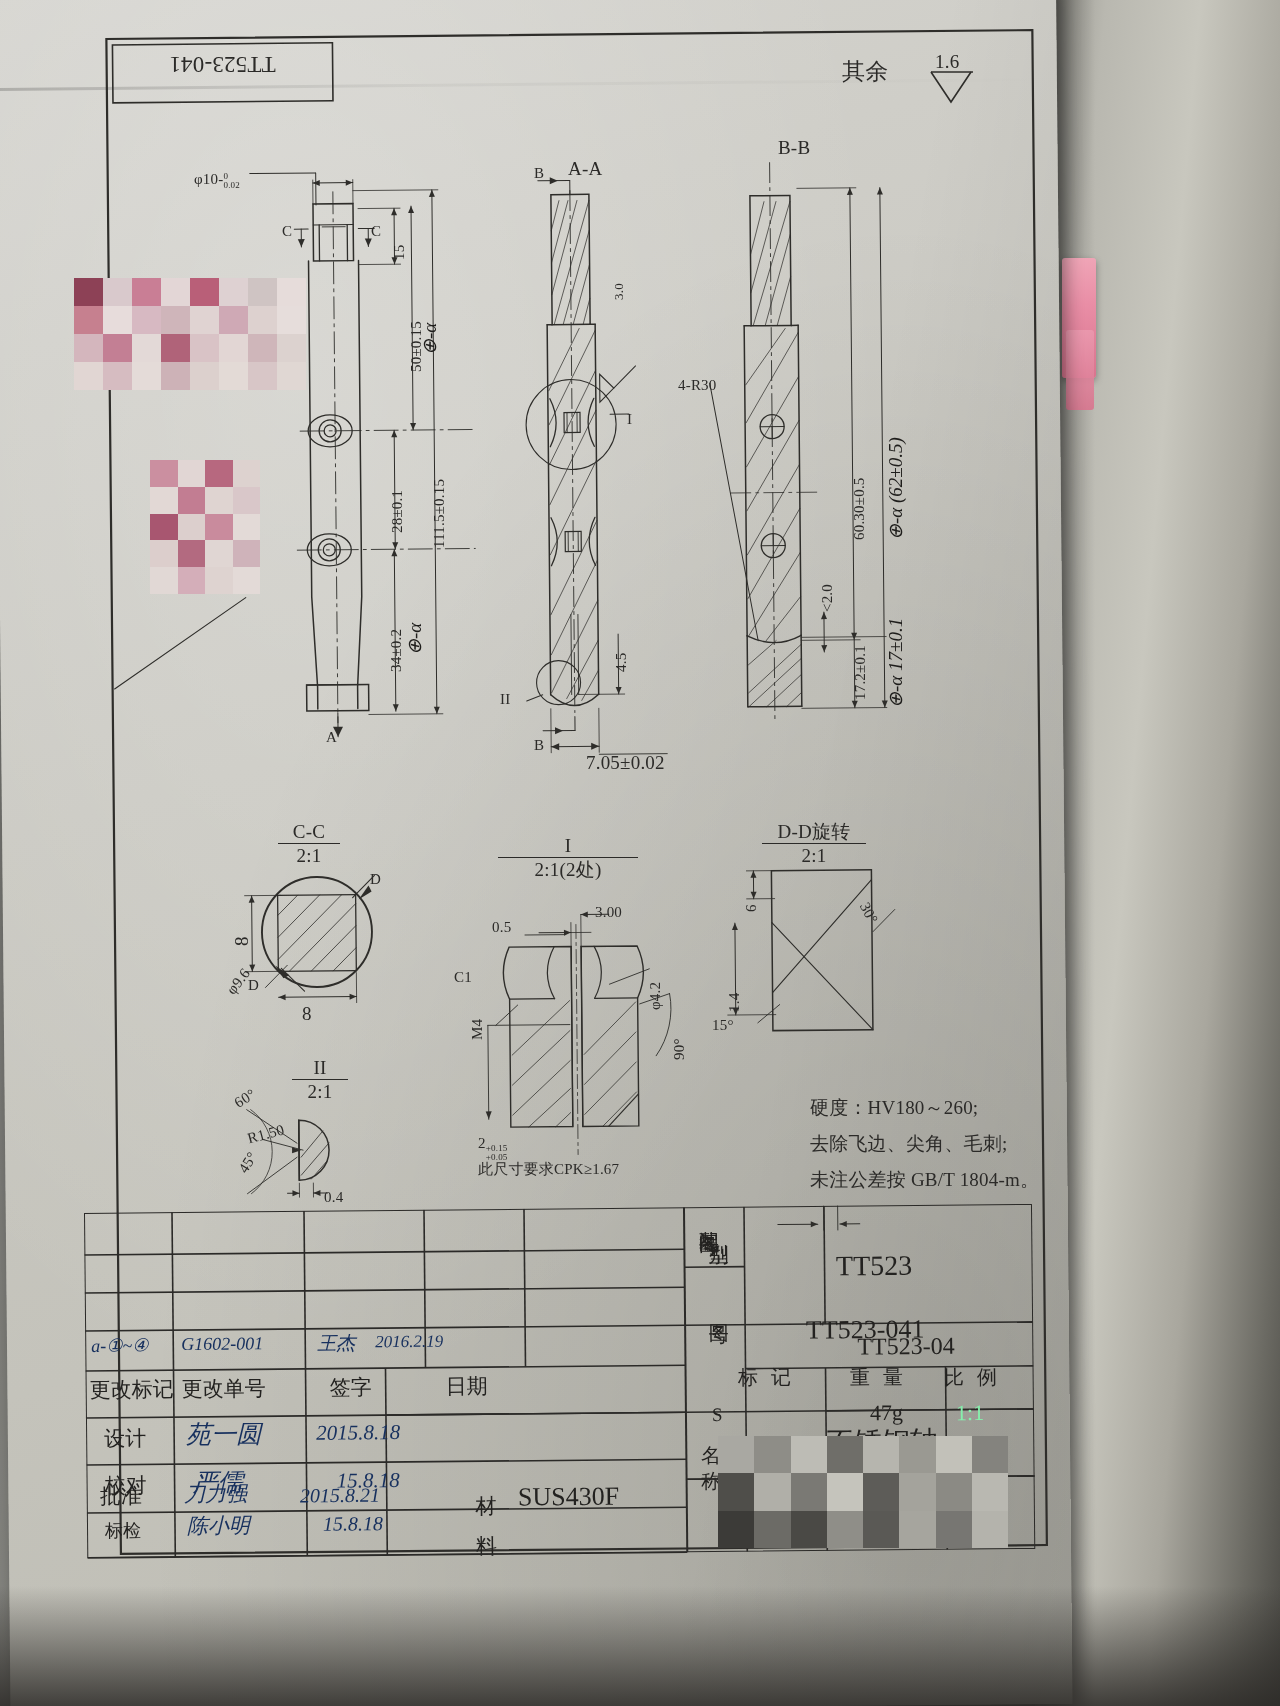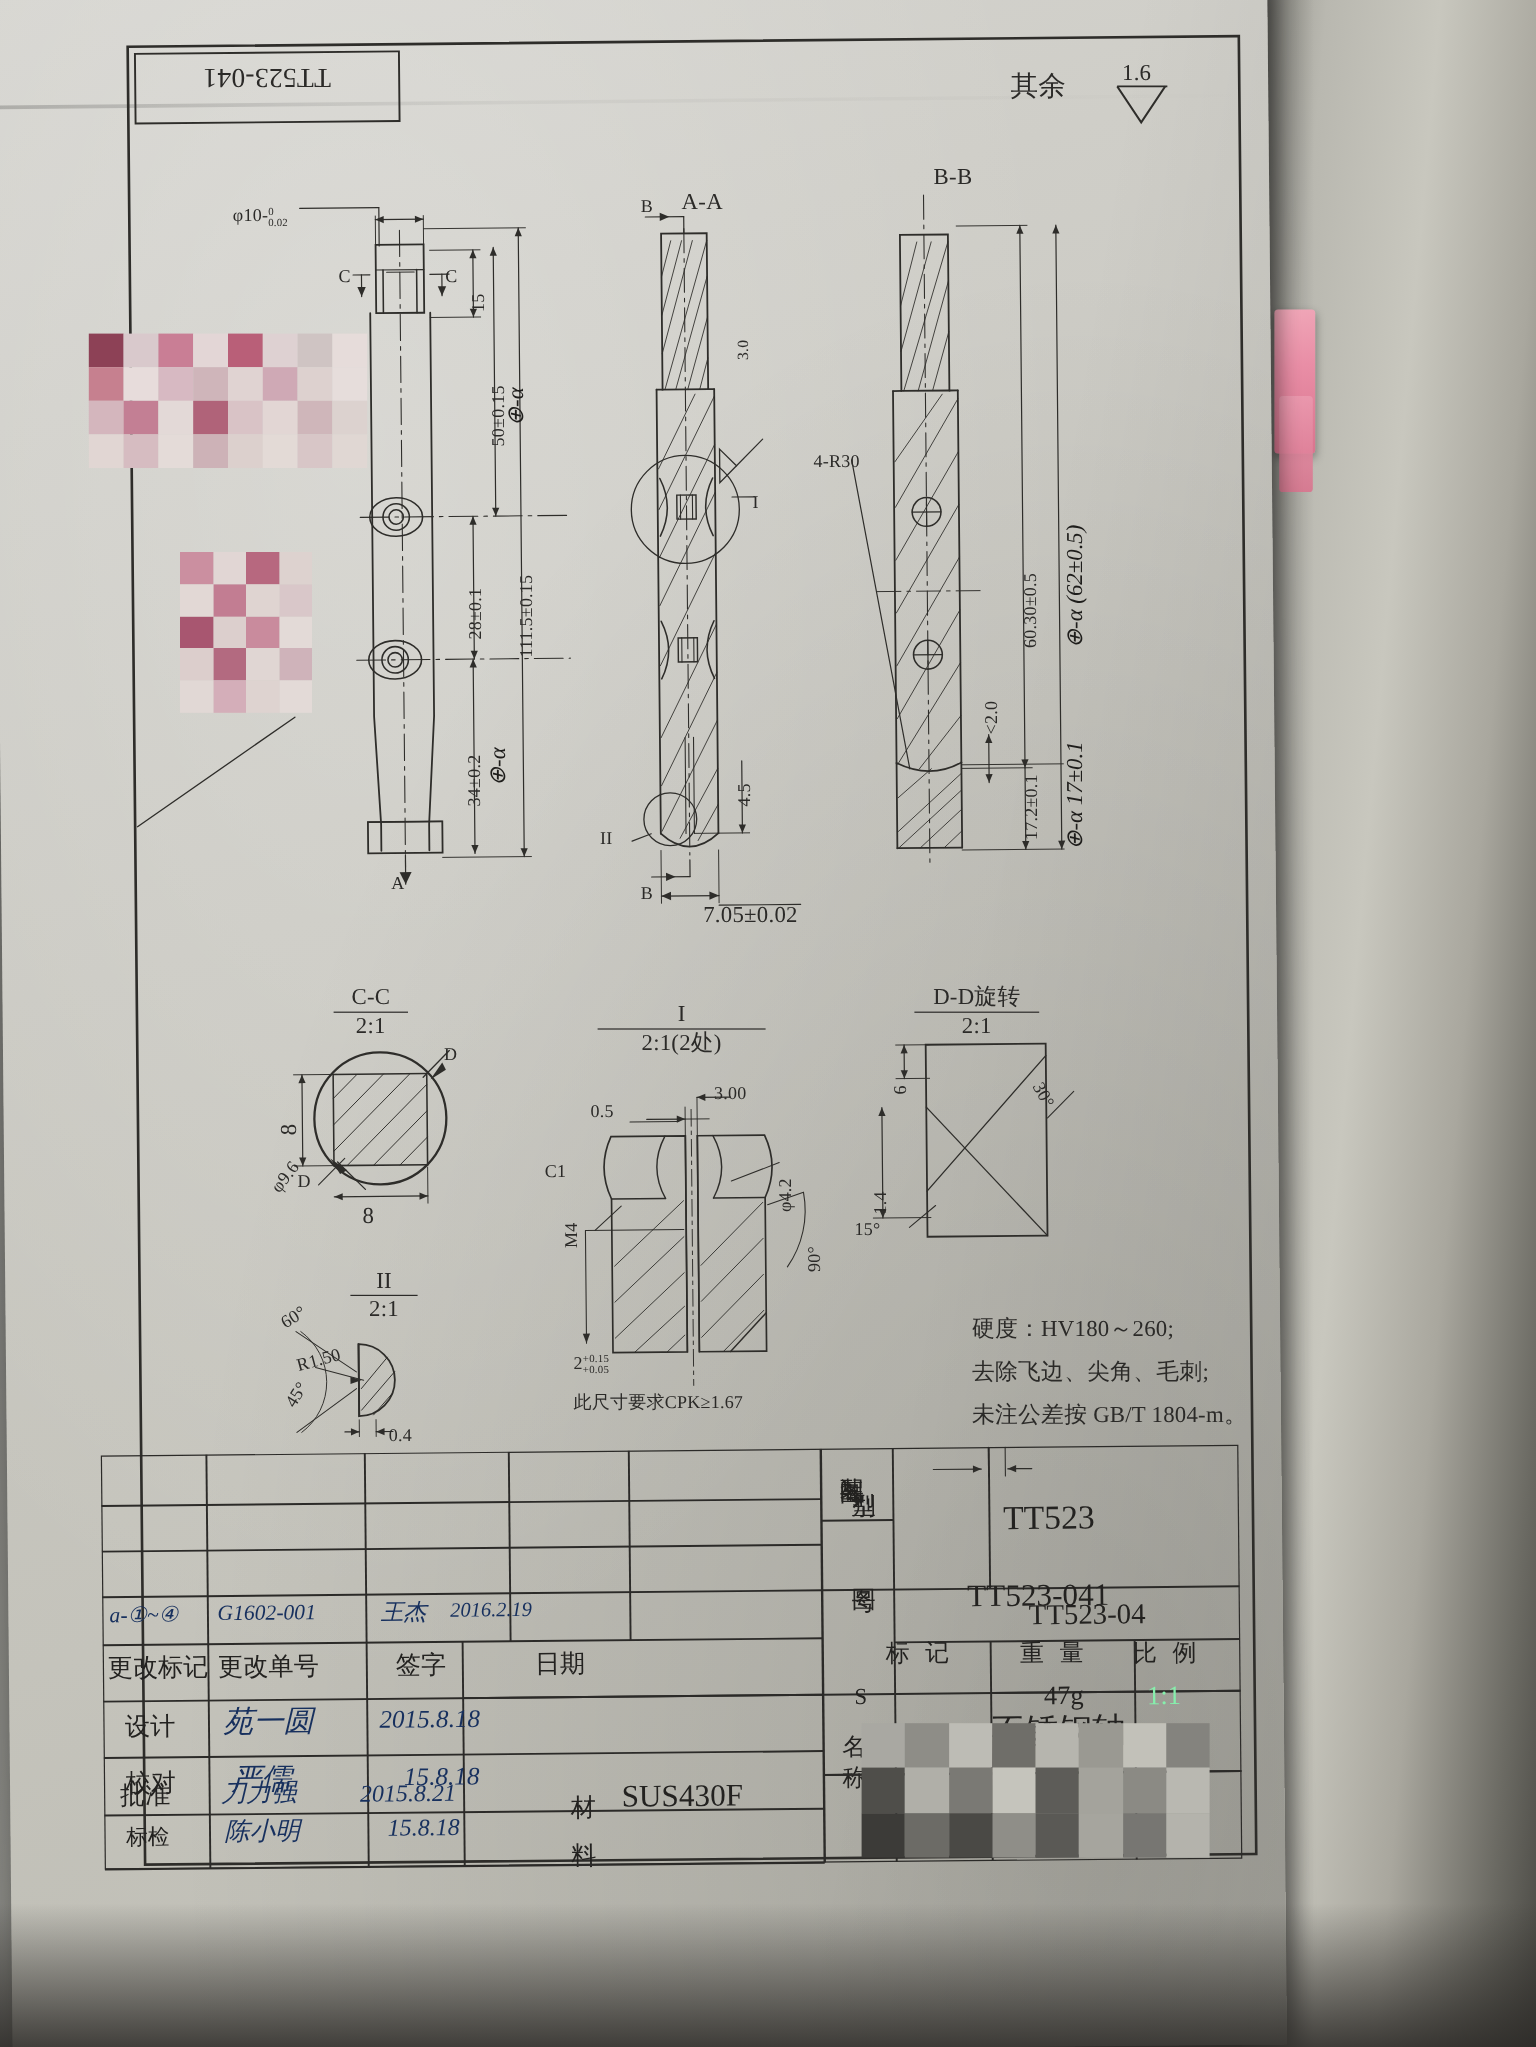--- a/index.html
+++ b/index.html
@@ -474,21 +474,21 @@
     <div class="under">I</div>
     <div style="padding-top:2px;">2:1(2处)</div>
   </div>
   <div class="lbl md" style="left:595px;top:905px;">3.00</div>
   <div class="lbl md" style="left:492px;top:920px;">0.5</div>
   <div class="lbl md" style="left:454px;top:970px;">C1</div>
   <div class="lbl md rot90" style="left:470px;top:1040px;">M4</div>
   <div class="lbl md rot90" style="left:648px;top:1010px;">φ4.2</div>
   <div class="lbl md rot90" style="left:672px;top:1060px;">90°</div>
   <div class="lbl md" style="left:478px;top:1128px;">
-    <span>2</span><span class="frac"><span style="display:block;">+0.15</span><span style="display:block;">+0.05</span></span>
+    <span>2</span><span class="frac"><span style="display:block;margin-top:16px;">+0.15</span><span style="display:block;">+0.05</span></span>
   </div>
   <div class="lbl md" style="left:478px;top:1162px;">此尺寸要求CPK≥1.67</div>
 
   <div class="lbl lg center" style="left:292px;top:1058px;width:56px;">
     <div class="under">II</div>
     <div style="padding-top:2px;">2:1</div>
   </div>
   <div class="lbl md" style="left:232px;top:1098px;transform:rotate(-32deg);transform-origin:0 0;">60°</div>
   <div class="lbl md" style="left:236px;top:1168px;transform:rotate(-58deg);transform-origin:0 0;">45°</div>
   <div class="lbl md" style="left:246px;top:1132px;transform:rotate(-15deg);transform-origin:0 0;">R1.50</div>

